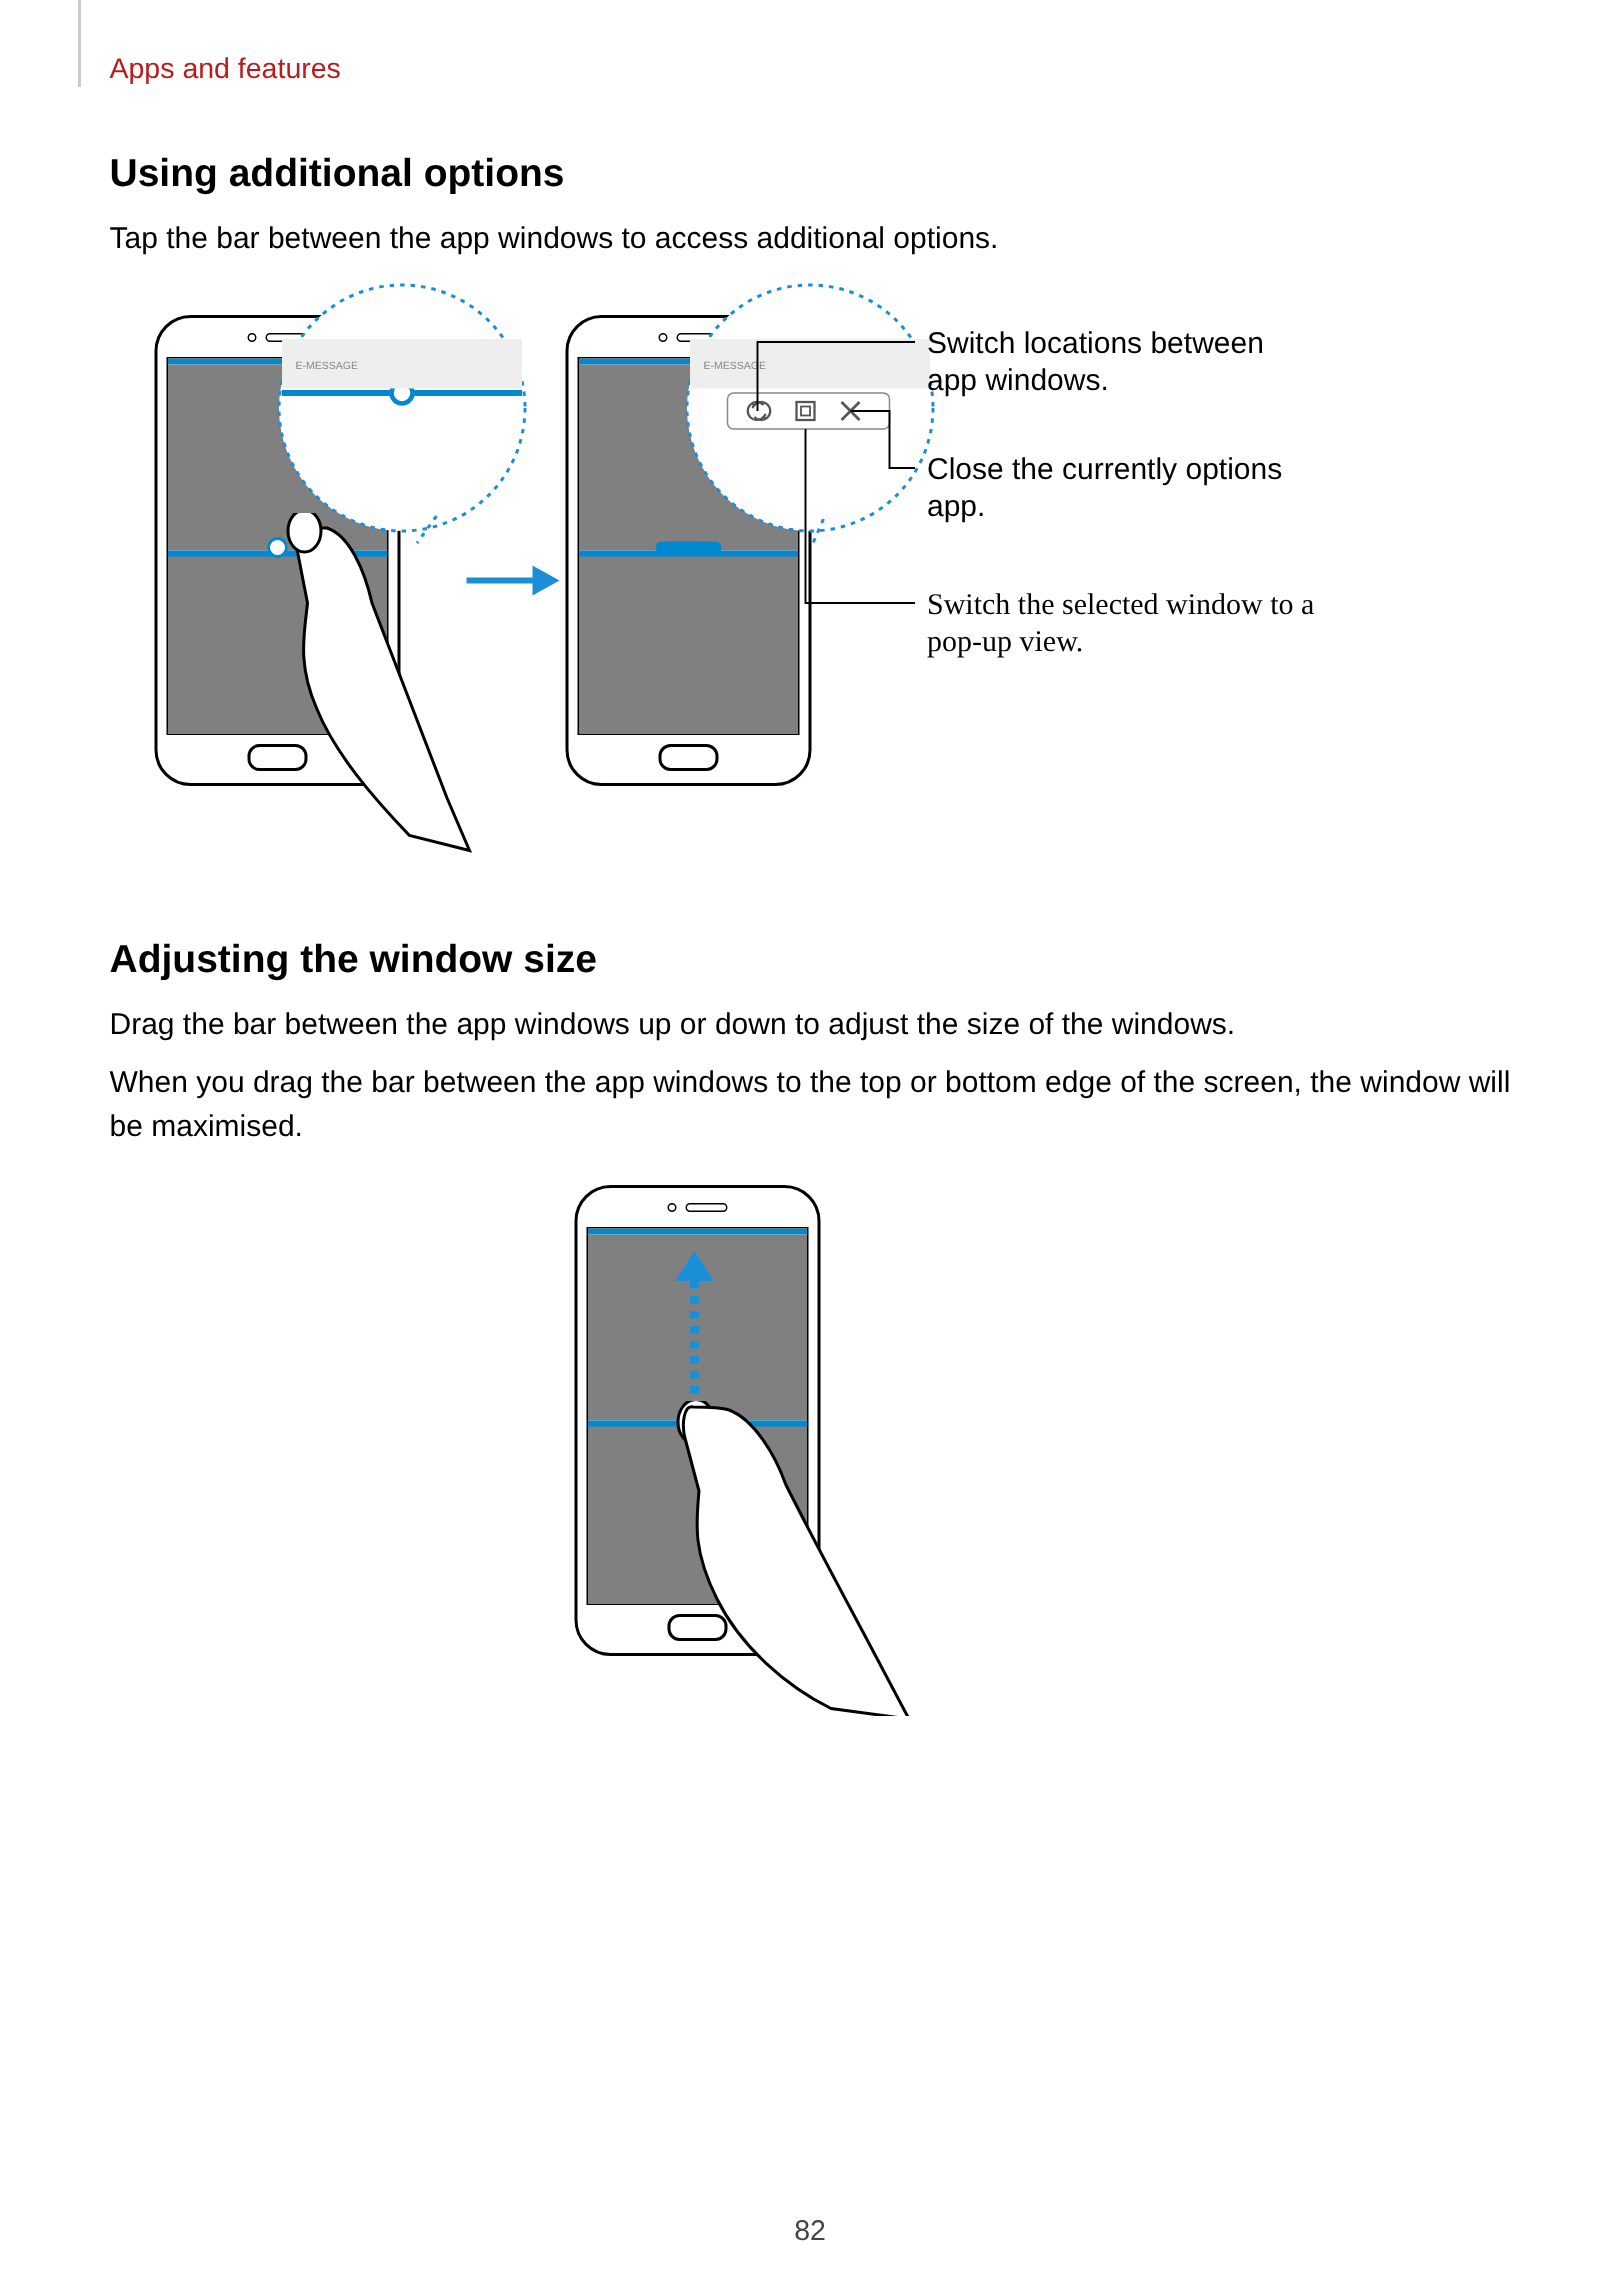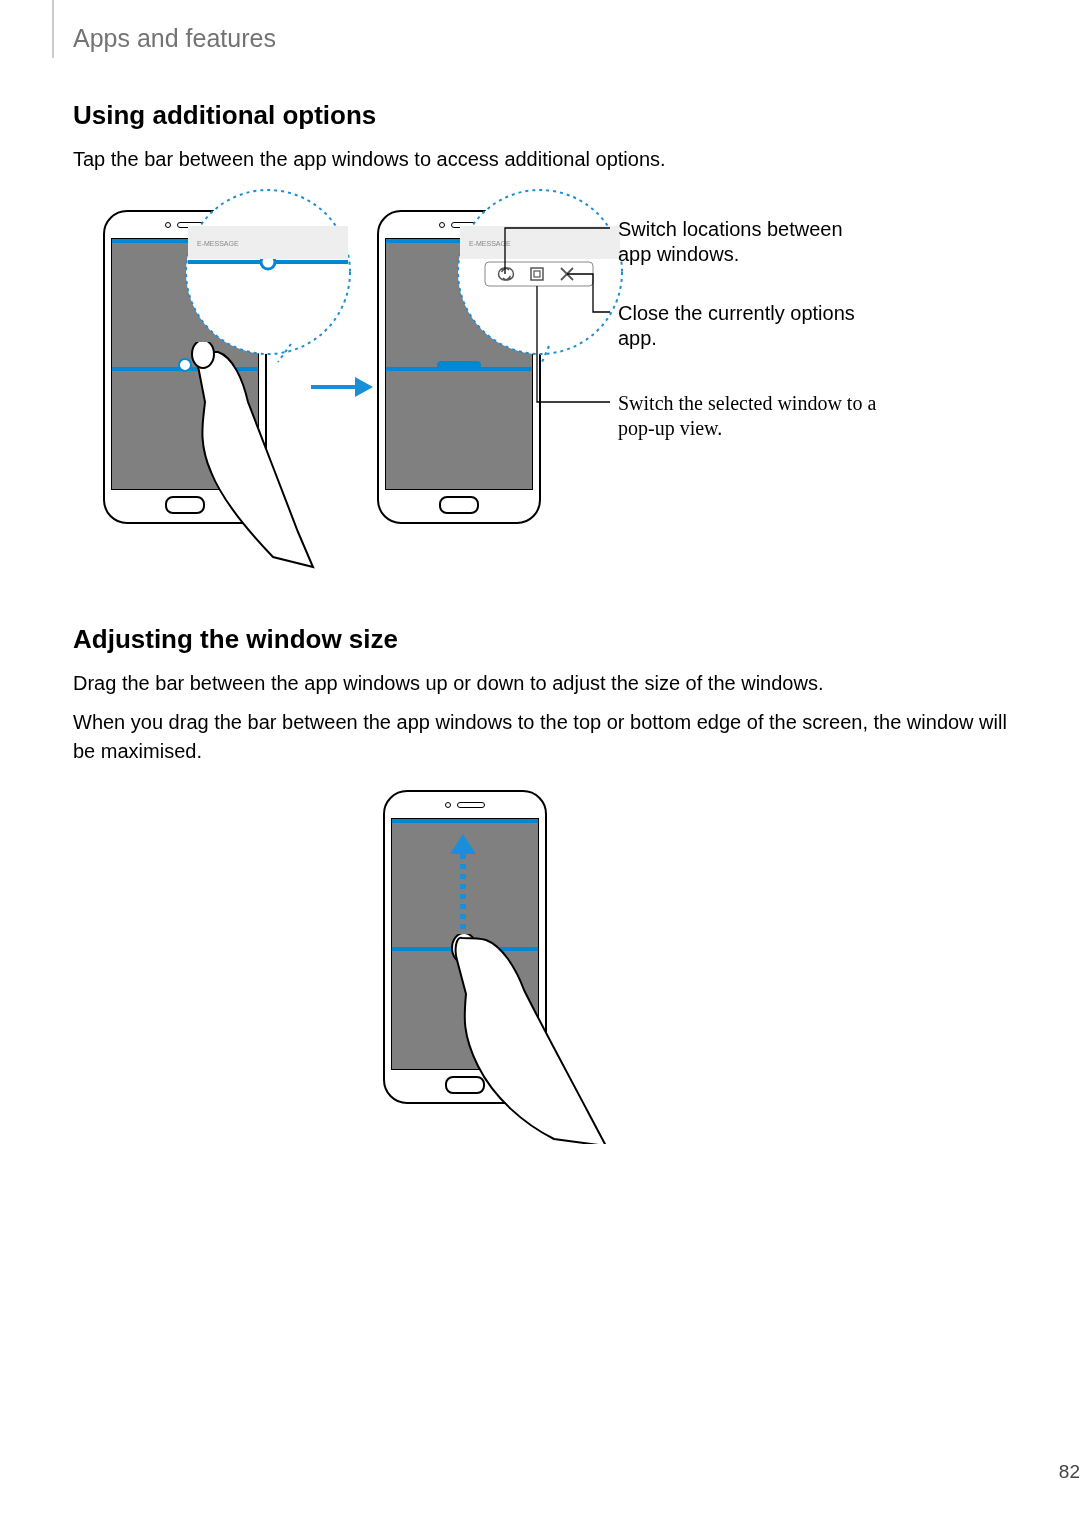--- a/index.html
+++ b/index.html
@@ -9,22 +9,22 @@
     font-family: "Segoe UI", "Helvetica Neue", Arial, sans-serif;
     color:#000;
     position:relative;
     box-sizing:border-box;
   }
   .tab-marker {
     position:absolute;
     left:52px; top:0; width:2px; height:58px; background:#ccc;
   }
   .running-header {
-    position:absolute; left:73px; top:24px;
-    font-size:25px; color:#737373;
+    position:absolute; left:73px; top:36px;
+    font-size:19px; color:#b91c1c;
   }
   .content {
     position:absolute; left:73px; right:73px; top:100px;
   }
   h2 {
     font-size:26px; font-weight:700; margin:0 0 14px 0;
     font-family: "Segoe UI Semibold","Helvetica Neue",Arial,sans-serif;
   }
   p.body {
     font-size:20px; line-height:29px; margin:0 0 10px 0;
@@ -81,22 +81,22 @@
   .callout {
     position:absolute; font-size:20px; line-height:25px;
   }
 
   
   .fig2 {
     position:relative; width:934px; height:360px; margin:18px 0 0 0;
   }
 
   .page-number {
-    position:absolute; left:0; right:0; bottom:44px;
-    text-align:right; font-size:19px; color:#444;
+    position:absolute; left:0; right:0; bottom:28px;
+    text-align:center; font-size:19px; color:#444;
   }
 </style>
 </head>
 <body>
 
 <div class="tab-marker"></div>
 <div class="running-header">Apps and features</div>
 
 <div class="content">
 

